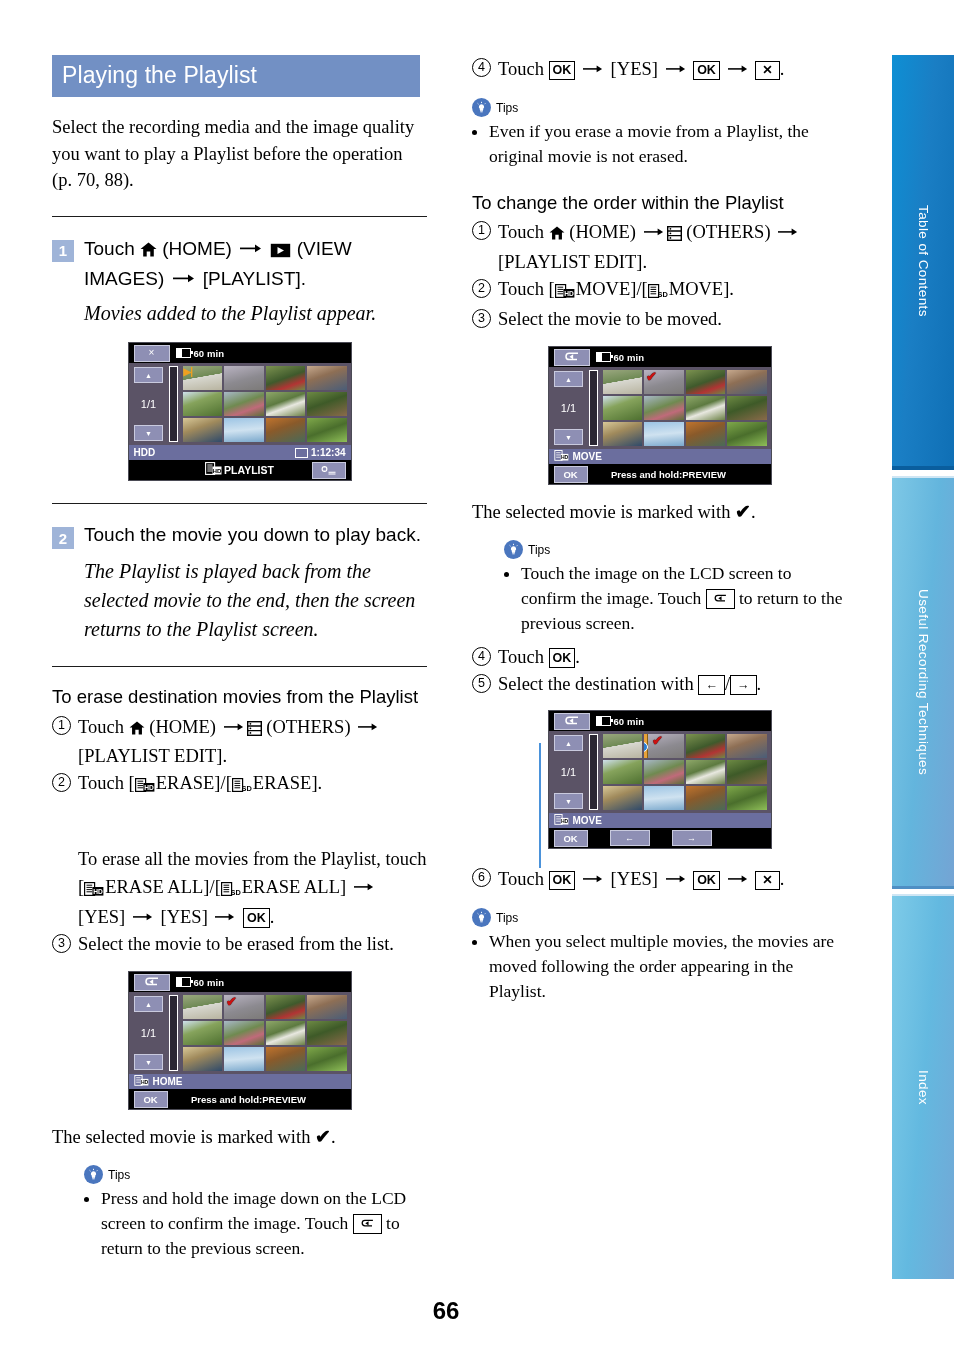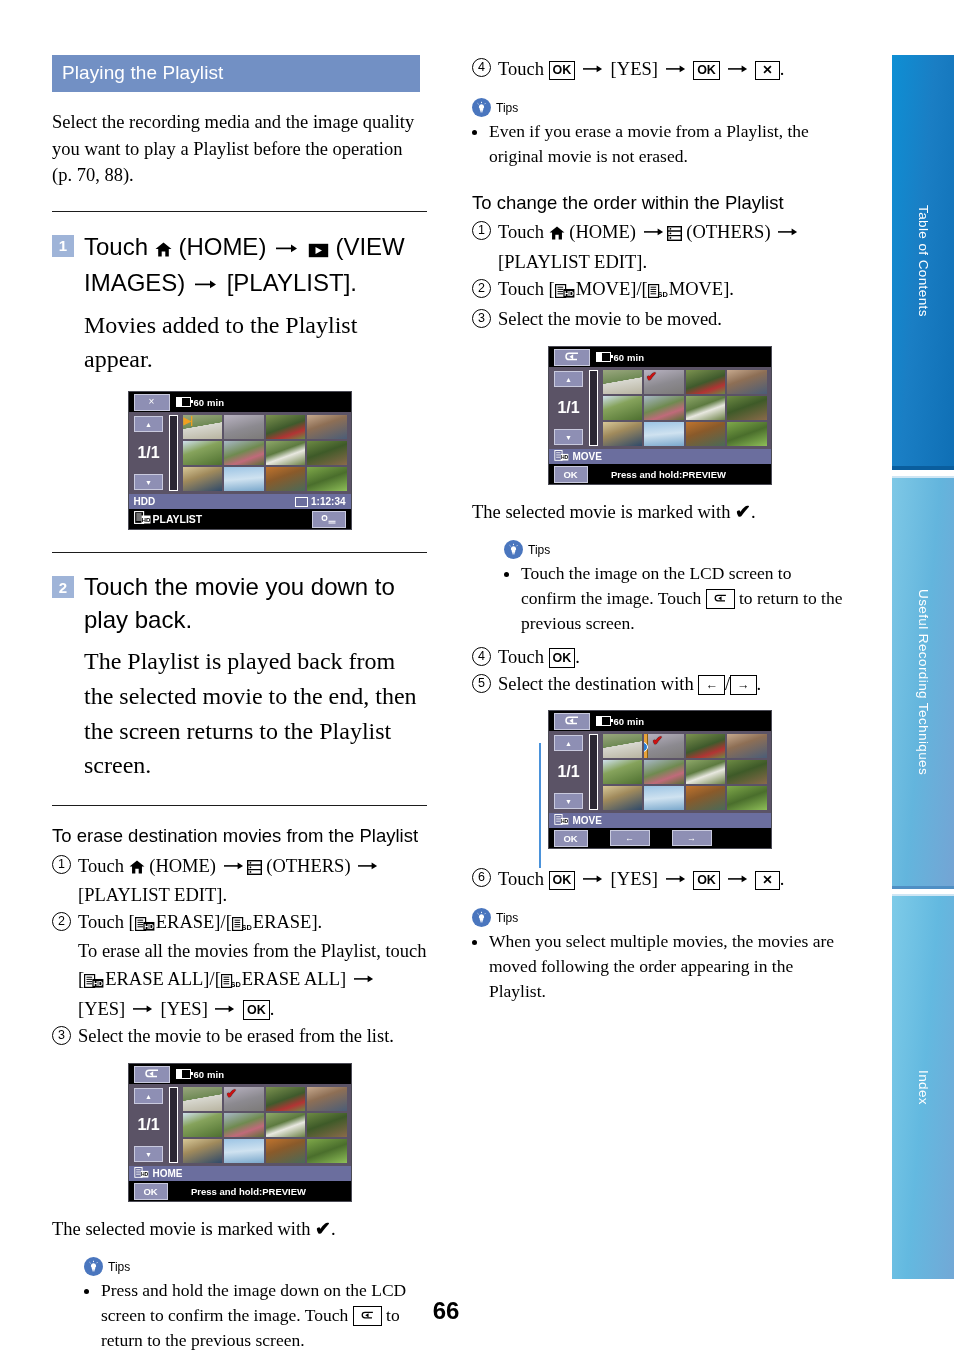--- a/index.html
+++ b/index.html
@@ -11,58 +11,58 @@
   .page{position:absolute;inset:0;}
 
   
   .col{position:absolute;top:55px;width:375px;}
   .col-left{left:52px;}
   .col-right{left:472px;}
 
   
   .banner{
     background:#7290c4;color:#fff;font-family:"Liberation Sans",sans-serif;
-    font-size:19px;padding:7px 0 8px 10px;letter-spacing:.1px;
+    font-size:23px;padding:7px 0 8px 10px;letter-spacing:.1px;
     width:368px;box-sizing:border-box;margin-bottom:17px;
   }
   
   .para{font-size:18.5px;line-height:1.44;margin:0 0 6px 0;}
   .hr{border:0;border-top:1.1px solid #1d1d1d;margin:22px 0 18px 0;}
 
   
   .step{display:flex;align-items:flex-start;gap:10px;margin-bottom:4px;}
   .step-badge{
     flex:0 0 auto;width:22px;height:22px;background:#9fb4d8;color:#fff;
     font-family:"Liberation Sans",sans-serif;font-size:15px;font-weight:bold;
     display:flex;align-items:center;justify-content:center;margin-top:5px;
   }
   .step-text{
-    font-family:"Liberation Sans",sans-serif;font-size:24px;line-height:1.35;
+    font-family:"Liberation Sans",sans-serif;font-size:19px;line-height:1.35;
     flex:1 1 auto;
   }
-  .step-note{font-size:24px;line-height:1.45;margin:8px 0 0 32px;}
+  .step-note{font-size:20px;line-height:1.45;margin:8px 0 0 32px;font-style:italic;}
 
   
   .subhead{
     font-family:"Liberation Sans",sans-serif;font-size:18.5px;line-height:1.32;
     margin:0 0 3px 0;
   }
 
   
   .olist{margin:0;padding:0;list-style:none;}
   .olist li{
     position:relative;padding-left:26px;font-size:18.5px;line-height:1.42;
     margin-bottom:1px;
   }
   .cnum{
     position:absolute;left:0;top:3px;width:17px;height:17px;border:1.3px solid #000;
     border-radius:50%;font-size:12.5px;line-height:17px;text-align:center;
     font-family:"Liberation Sans",sans-serif;
   }
-  .sub{margin-left:0;font-size:18.5px;line-height:1.42;}
+  .sub{margin-left:0;font-size:18.5px;line-height:1.42;margin-top:47px;}
 
   
   .tips{margin:14px 0 0 32px;}
   .tips-head{display:flex;align-items:center;gap:5px;margin-bottom:2px;}
   .bulb{
     width:19px;height:19px;border-radius:50%;background:#4a76be;
     display:flex;align-items:center;justify-content:center;flex:0 0 auto;
     position:relative;
   }
   .bulb svg{display:block;}
@@ -115,37 +115,38 @@
   }
   .lcd-nav{
     width:34px;display:flex;flex-direction:column;align-items:center;
     justify-content:space-between;padding:1px 0;flex:0 0 auto;
   }
   .navbtn{
     width:27px;height:14px;background:#8e8fb4;border:1px solid #c9cade;
     display:flex;align-items:center;justify-content:center;
   }
   .navbtn span{color:#fff;font-size:7px;line-height:1;}
-  .pagenum{color:#fff;font-size:16px;font-weight:bold;}
+  .pagenum{color:#fff;font-size:11px;font-weight:normal;}
   .scrollbar{
     width:7px;background:#2b2733;border:1px solid #fff;flex:0 0 auto;margin-right:2px;
   }
   .grid{
     flex:1 1 auto;display:grid;grid-template-columns:repeat(4,1fr);
     grid-template-rows:repeat(3,1fr);gap:2px;
   }
   .thumb{position:relative;overflow:hidden;height:24px;background:#777;}
   .lcd-status{
     height:15px;background:#6b6e9e;display:flex;align-items:center;
     justify-content:space-between;padding:0 5px;color:#fff;font-size:10px;font-weight:bold;
   }
   .lcd-status.plain{justify-content:flex-start;gap:4px;}
   .lcd-bottom{
     height:20px;background:#000;display:flex;align-items:center;padding:0 5px;gap:2px;
     position:relative;
+    justify-content:center;
   }
   .okbtn{
     width:32px;height:15px;background:#8e8fb4;border:1px solid #c9cade;color:#fff;
     font-size:9.5px;font-weight:bold;display:flex;align-items:center;justify-content:center;
     flex:0 0 auto;
   }
   .preview-txt{
     color:#fff;font-size:9.5px;font-weight:bold;flex:1 1 auto;text-align:center;
     padding-right:18px;
   }

